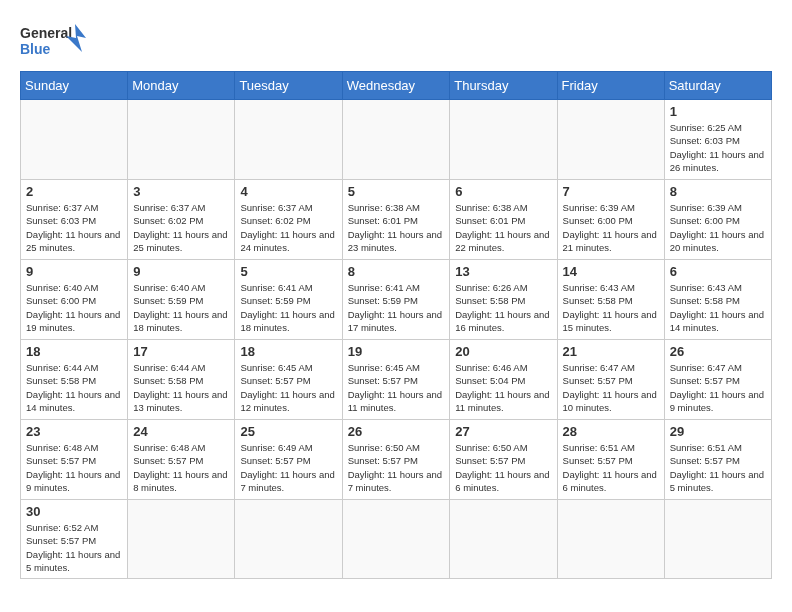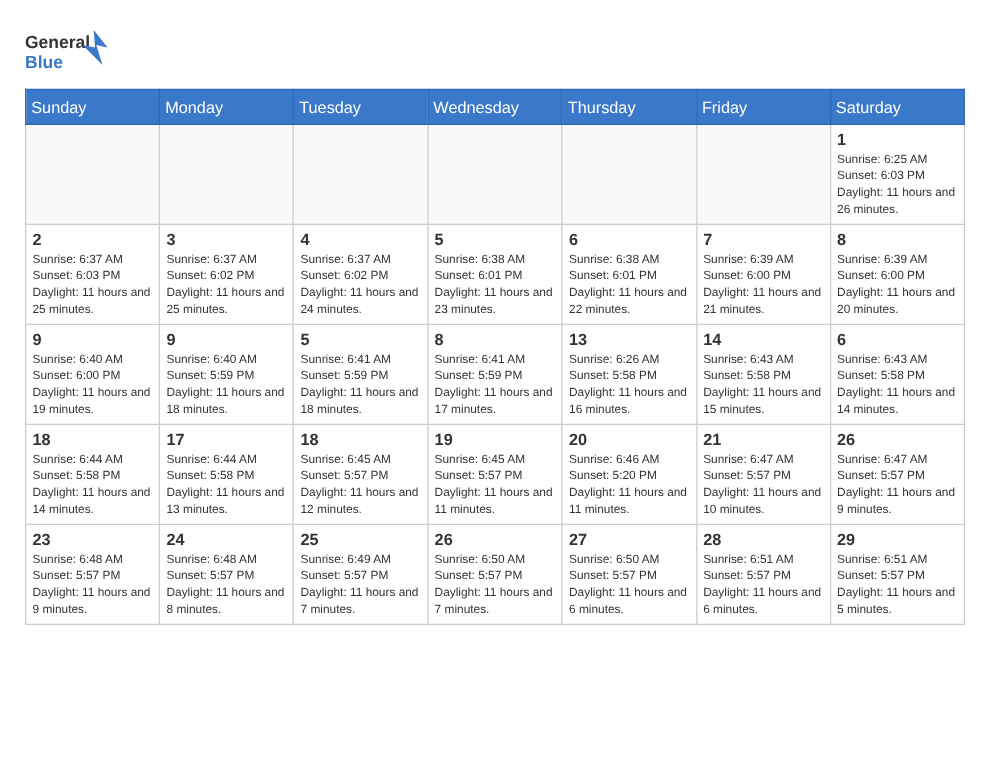--- a/index.html
+++ b/index.html
@@ -247,21 +247,21 @@
         <td>
           <div class="day-num">19</div>
           <div class="day-info">Sunrise: 6:45 AM
 Sunset: 5:57 PM
 Daylight: 11 hours
 and 11 minutes.</div>
         </td>
         <td>
           <div class="day-num">20</div>
           <div class="day-info">Sunrise: 6:46 AM
-Sunset: 5:20 PM
+Sunset: 5:04 PM
 Daylight: 11 hours
 and 11 minutes.</div>
         </td>
         <td>
           <div class="day-num">21</div>
           <div class="day-info">Sunrise: 6:47 AM
 Sunset: 5:57 PM
 Daylight: 11 hours
 and 10 minutes.</div>
         </td>
@@ -316,15 +316,30 @@
 Daylight: 11 hours
 and 6 minutes.</div>
         </td>
         <td>
           <div class="day-num">29</div>
           <div class="day-info">Sunrise: 6:51 AM
 Sunset: 5:57 PM
 Daylight: 11 hours
 and 5 minutes.</div>
         </td>
+      </tr>
+      <tr class="last-row">
+        <td>
+          <div class="day-num">30</div>
+          <div class="day-info">Sunrise: 6:52 AM
+Sunset: 5:57 PM
+Daylight: 11 hours
+and 5 minutes.</div>
+        </td>
+        <td class="empty-cell"></td>
+        <td class="empty-cell"></td>
+        <td class="empty-cell"></td>
+        <td class="empty-cell"></td>
+        <td class="empty-cell"></td>
+        <td class="empty-cell"></td>
       </tr>
     </tbody>
 </table>
 
 </body></html>

